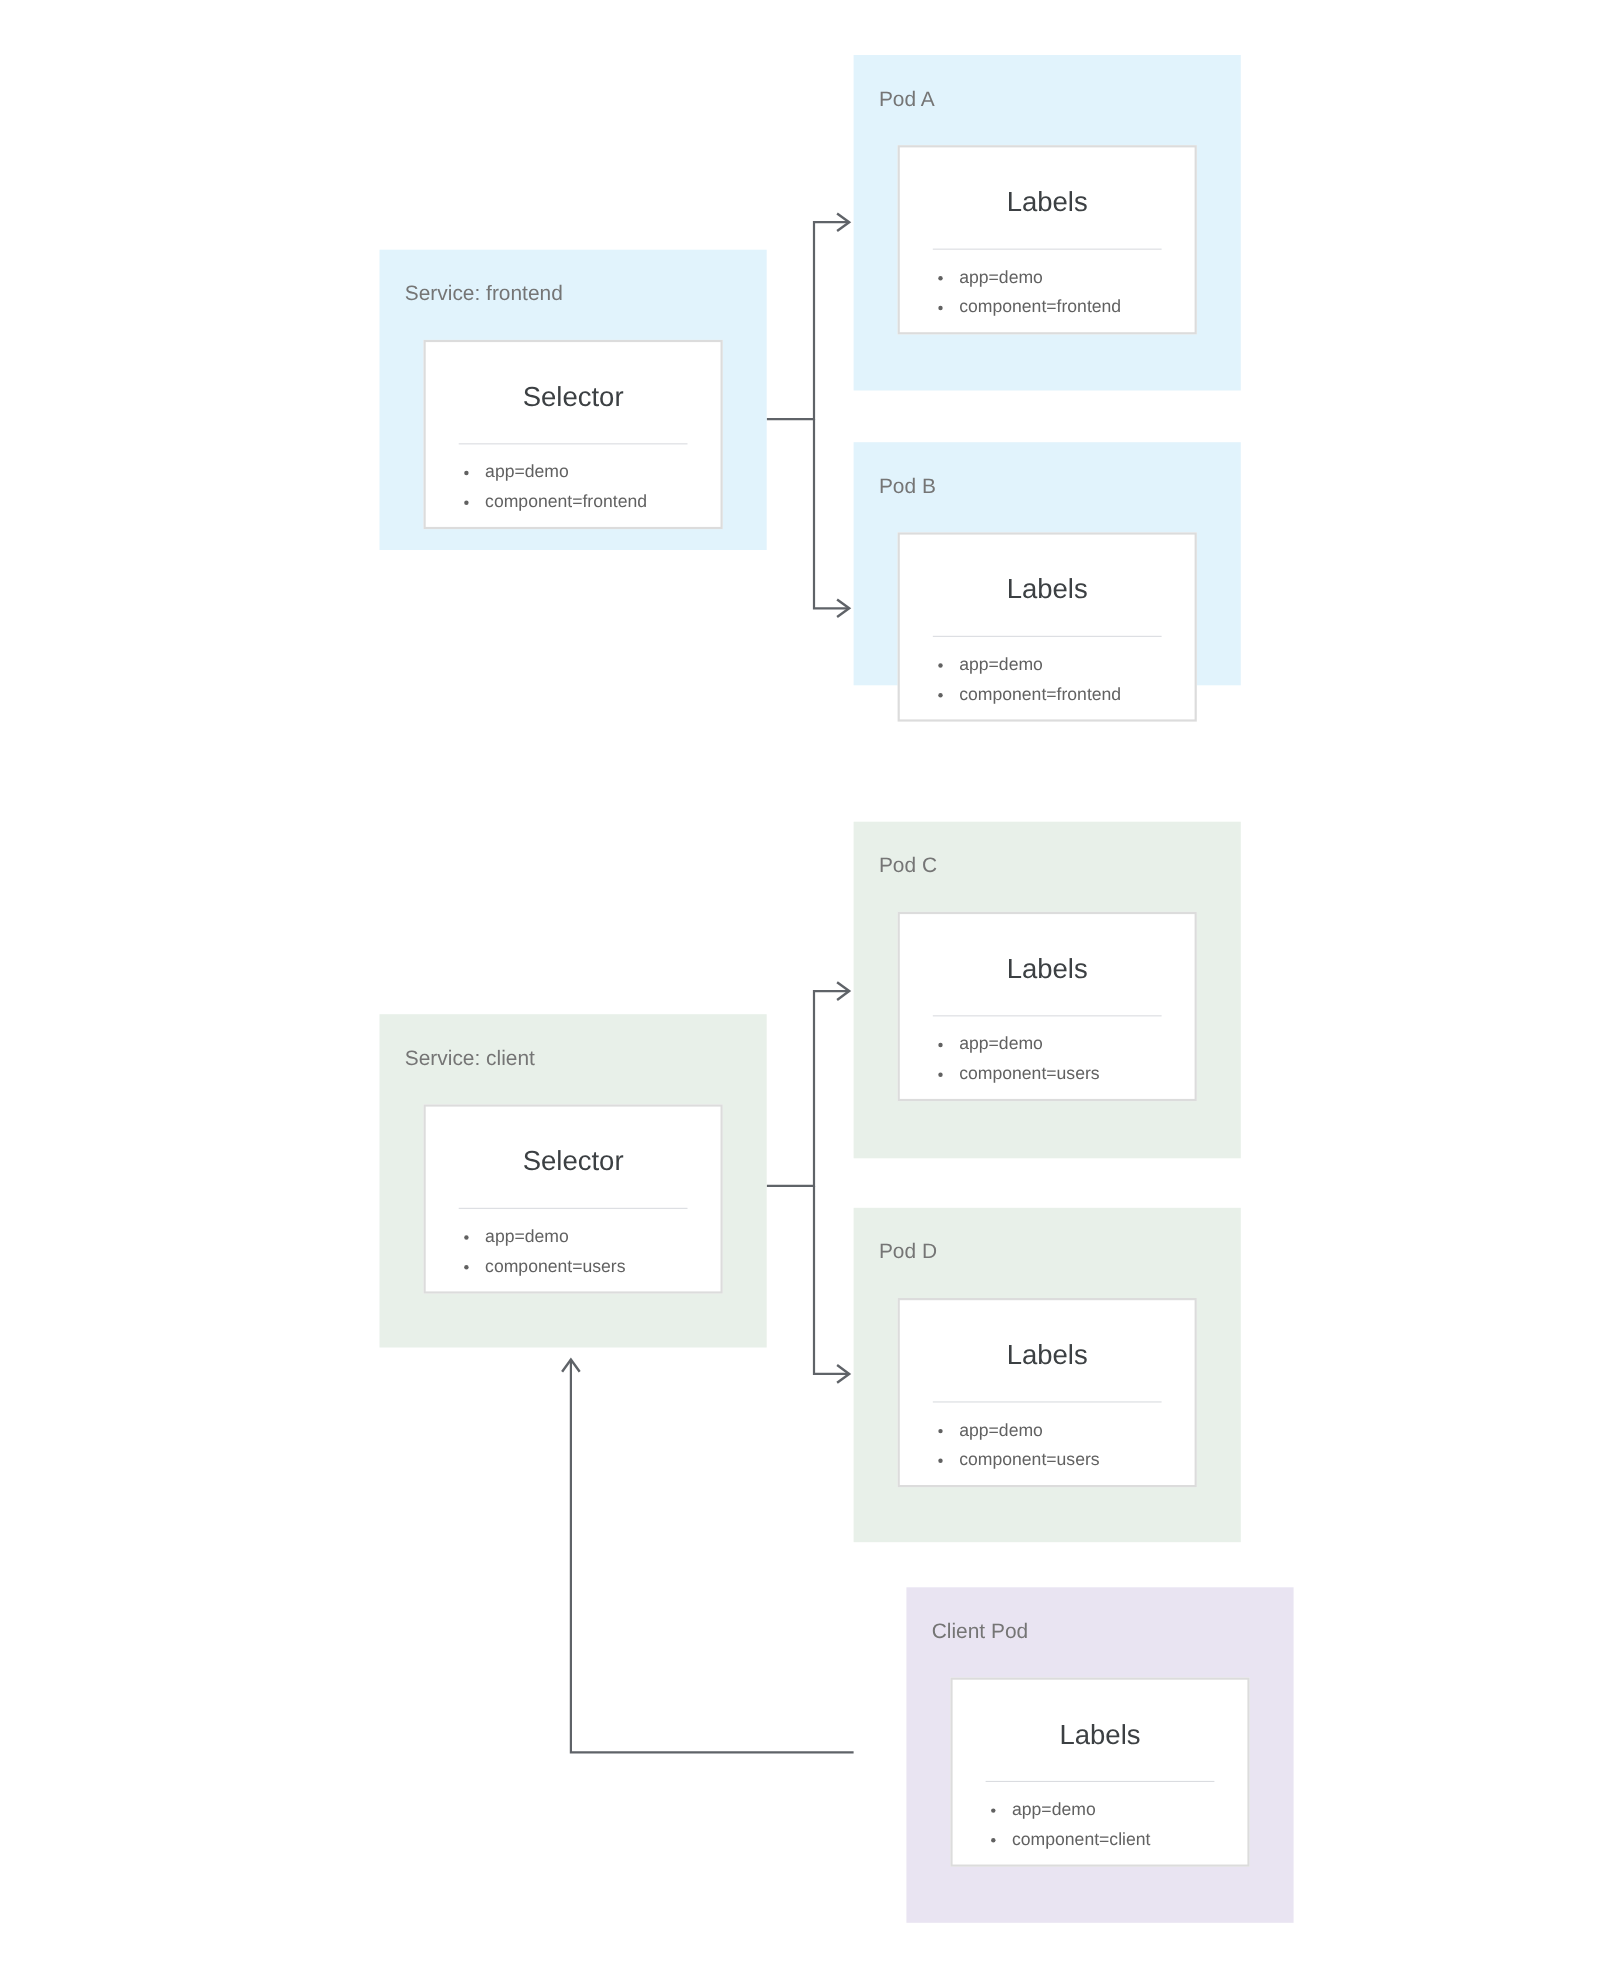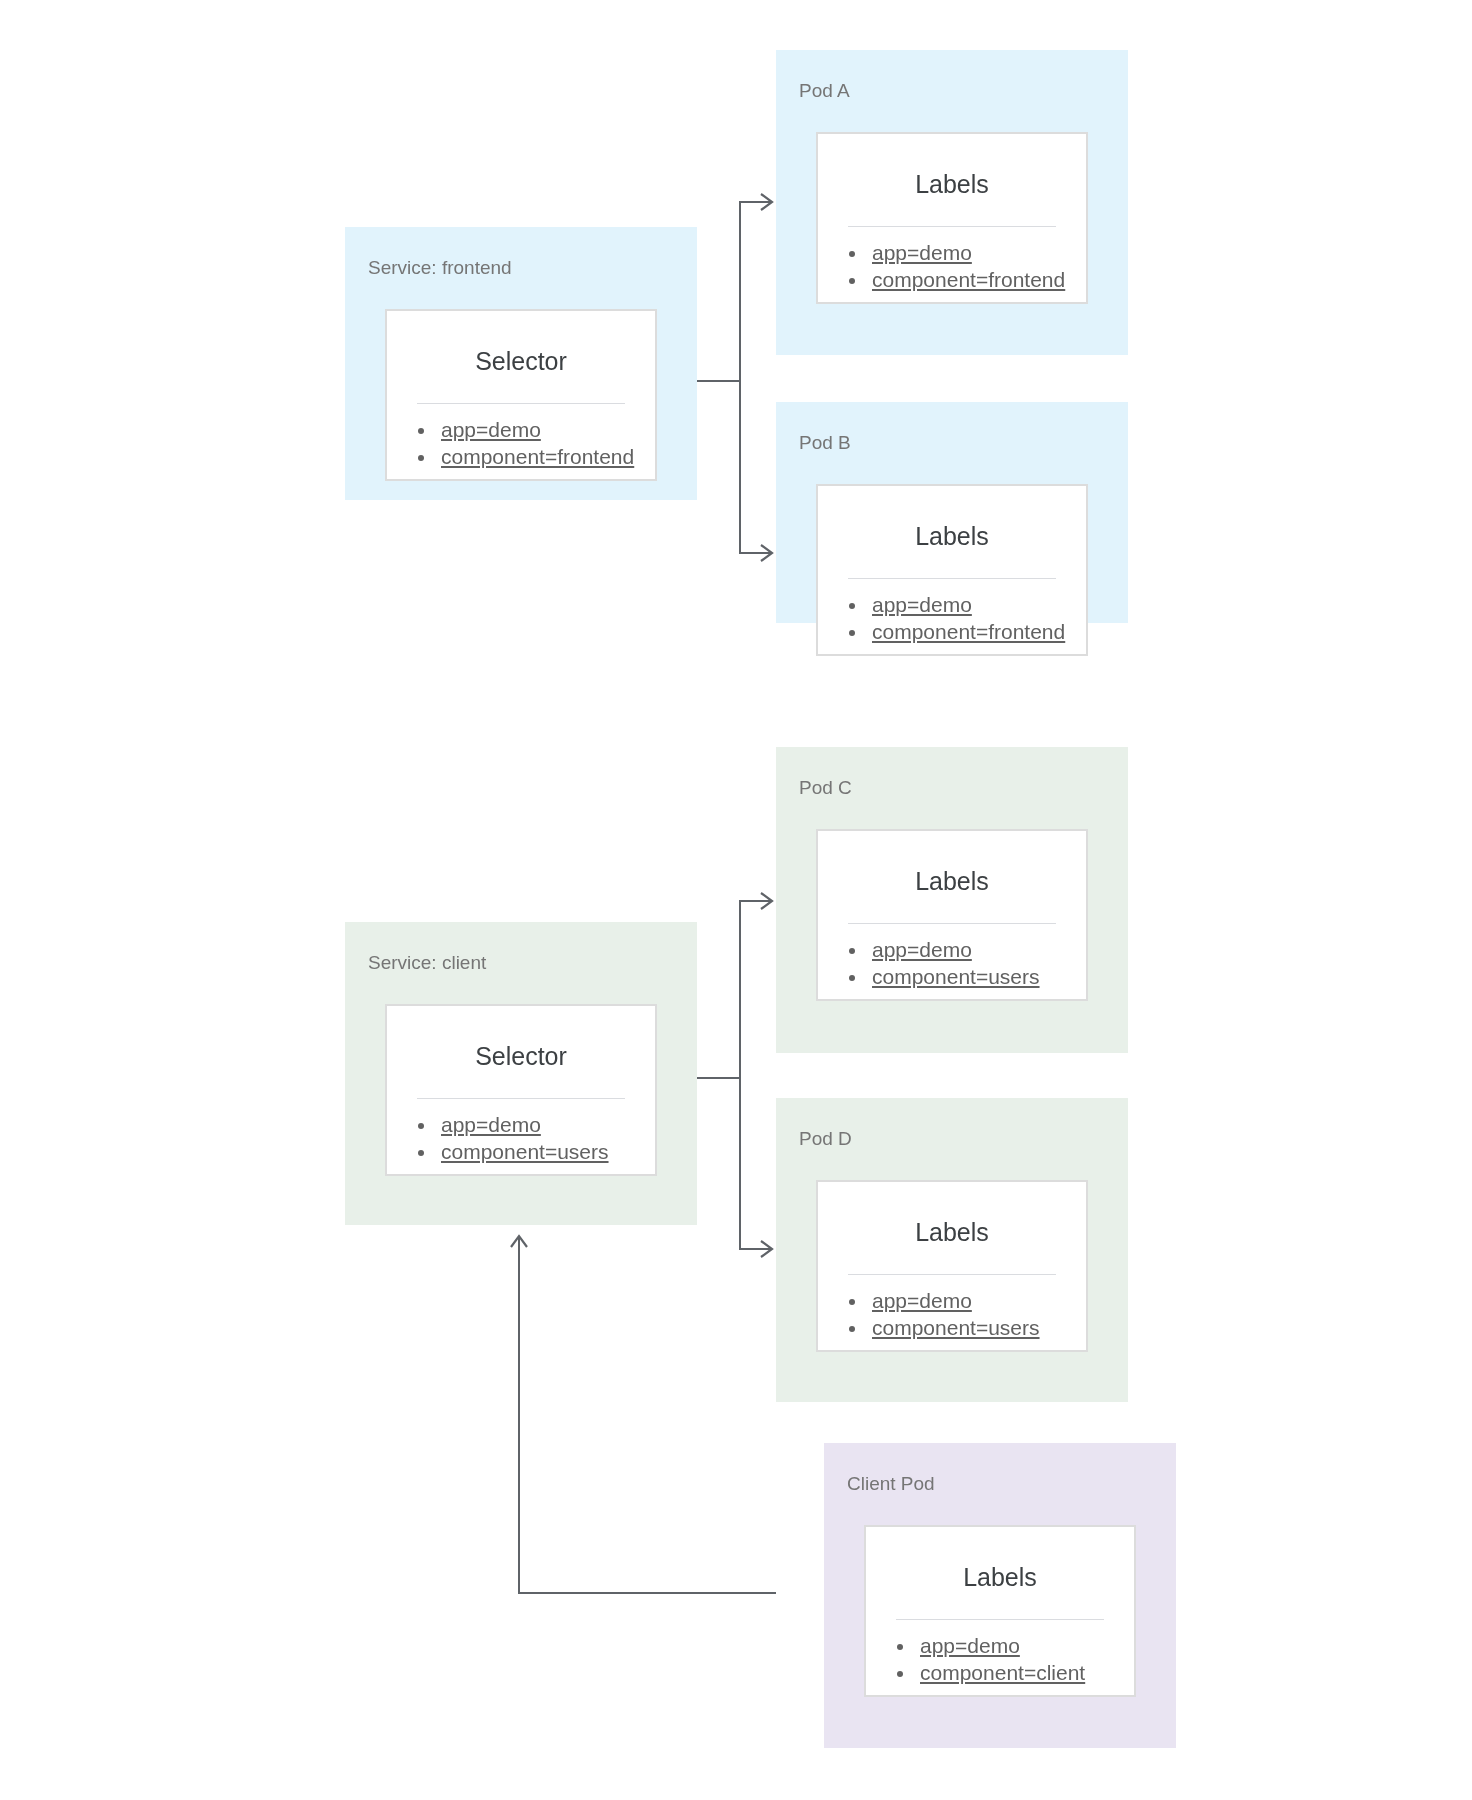--- a/index.html
+++ b/index.html
@@ -57,24 +57,23 @@
   .card-divider {
     width: 208px;
     height: 1px;
     background: var(--color-divider, #DADCE0);
     margin: 29px auto 0 auto;
   }
   .card-items {
     margin: 12px 0 0 0;
     padding: 0 8px 0 50px;
     list-style: disc outside;
-    font-size: 21px;
+    font-size: 16px;
     line-height: 27px;
     color: var(--color-item-text, #616161);
-    text-decoration: underline;
   }
   .card-items li { padding-left: 4px; }
   .connector {
     fill: none;
     stroke: var(--color-connector, #5F6368);
     stroke-width: 2;
   }
 </style>
 </head>
 <body>

